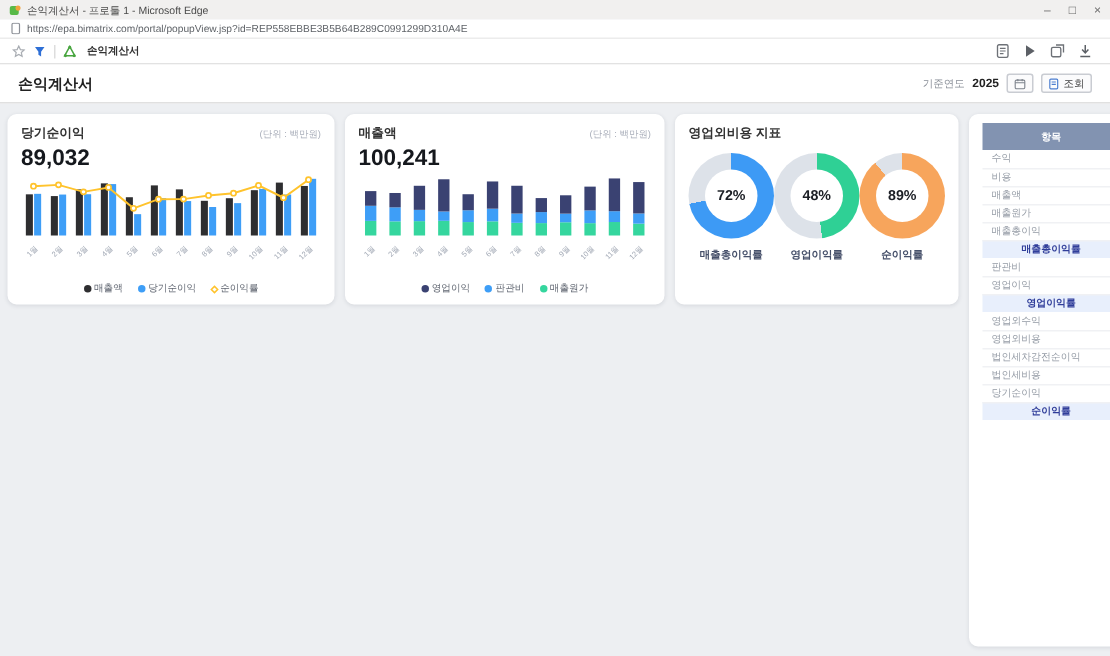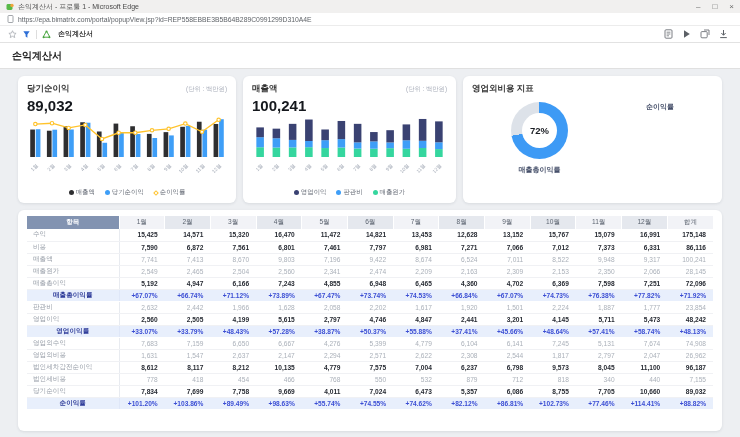--- a/index.html
+++ b/index.html
@@ -17,21 +17,21 @@
   .tb-right{margin-left:auto;display:flex;gap:9px;align-items:center;padding-right:4px;}
   .icon{display:inline-flex;align-items:center;justify-content:center;}
   
   .pagehead{height:26px;background:#fff;border-bottom:1px solid #e0e0e0;display:flex;align-items:center;padding:0 12px;}
   .page-title{font-size:10px;font-weight:bold;color:#222;}
   .ph-right{margin-left:auto;display:flex;align-items:center;gap:5px;}
   .year-label{font-size:7px;color:#8a8f98;}
   .year-value{font-size:8px;font-weight:bold;color:#222;}
   .mini-btn{height:13px;border:1px solid #c9ccd2;border-radius:2px;background:#fbfbfc;display:inline-flex;align-items:center;gap:3px;padding:0 4px;font-size:7px;color:#444;cursor:pointer;}
   
-  .content{padding:7px 18px 5px;display:flex;flex-direction:column;gap:7px;height:367px;}
+  .content{padding:7px 5px 5px;display:flex;gap:7px;height:367px;}
   .cards{display:flex;gap:7px;height:127px;}
   .card{background:#fff;border-radius:6px;box-shadow:0 1px 3px rgba(25,35,60,.10);padding:7px 9px 5px;display:flex;flex-direction:column;}
   .card1{width:218px;}.card2{width:213px;}.card3{flex:1;}
   .card-head{display:flex;justify-content:space-between;align-items:center;}
   .card-title{font-size:8.5px;font-weight:bold;color:#333;}
   .card-unit{font-size:6.3px;color:#a9aeba;}
   .big-num{font-size:15px;font-weight:bold;color:#15181d;margin:2px 0 0;}
   svg.chart{width:100%;height:58px;display:block;margin-top:1px;}
   .legend{display:flex;justify-content:center;gap:10px;font-size:6.4px;color:#5f6570;margin-top:auto;padding-bottom:1px;align-items:center;}
   .legend-item{display:inline-flex;align-items:center;gap:2px;}
@@ -128,20 +128,37 @@
       <svg width="9" height="10" viewBox="0 0 9 10">
           <path d="M4.5 1v5M2.4 4l2.1 2.3L6.6 4" fill="none" stroke="#5c6066" stroke-width="1"></path>
           <path d="M1.2 8.6h6.6" stroke="#5c6066" stroke-width="1"></path>
         </svg>
     </span>
   </span>
 </div>
 
 <div class="pagehead">
   <span class="page-title">손익계산서</span>
+  <span class="ph-right">
+    <span class="year-label">기준연도</span>
+    <span class="year-value">2025</span>
+    <span class="mini-btn">
+      <svg width="8" height="8" viewBox="0 0 10 10">
+          <rect x="1" y="1.8" width="8" height="7.2" rx="1" fill="none" stroke="#7c828b" stroke-width="0.9"></rect>
+          <path d="M1 4h8M3.2 0.8v2M6.8 0.8v2" stroke="#7c828b" stroke-width="0.9"></path>
+        </svg>
+    </span>
+    <span class="mini-btn">
+      <svg width="7" height="8" viewBox="0 0 8 9">
+          <rect x="1" y="0.8" width="6" height="7.4" rx="0.8" fill="none" stroke="#4d7fd0" stroke-width="0.9"></rect>
+          <path d="M2.4 3h3.2M2.4 4.8h3.2" stroke="#4d7fd0" stroke-width="0.8"></path>
+        </svg>
+      <span>조회</span>
+    </span>
+  </span>
 </div>
 
 <div class="content">
 
   <div class="cards">
 
     <div class="card card1">
       <div class="card-head">
         <span class="card-title">당기순이익</span>
         <span class="card-unit">(단위 : 백만원)</span>
@@ -293,20 +310,33 @@
       <div class="donut-row">
         <div class="donut-wrap">
           <div class="donut" style="background: conic-gradient(rgb(61, 154, 245) 259.2deg, rgb(221, 226, 233) 259.2deg, rgb(221, 226, 233) 360deg);">
             <div class="donut-hole">
                 <span>72%</span>
               </div>
           </div>
           <span class="donut-label">매출총이익률</span>
         </div>
         <div class="donut-wrap">
+          <div class="donut" style="background: conic-gradient(rgb(47, 208, 149) 172.8deg, rgb(221, 226, 233) 172.8deg, rgb(221, 226, 233) 360deg);">
+            <div class="donut-hole">
+                <span>48%</span>
+              </div>
+          </div>
+          <span class="donut-label">영업이익률</span>
+        </div>
+        <div class="donut-wrap">
+          <div class="donut" style="background: conic-gradient(rgb(247, 165, 92) 320.4deg, rgb(221, 226, 233) 320.4deg, rgb(221, 226, 233) 360deg);">
+            <div class="donut-hole">
+                <span>89%</span>
+              </div>
+          </div>
           <span class="donut-label">순이익률</span>
         </div>
       </div>
     </div>
   </div>
 
   <div class="table-card">
     <table id="tbl">
       <colgroup id="cols">
           <col style="width: 92px;">

